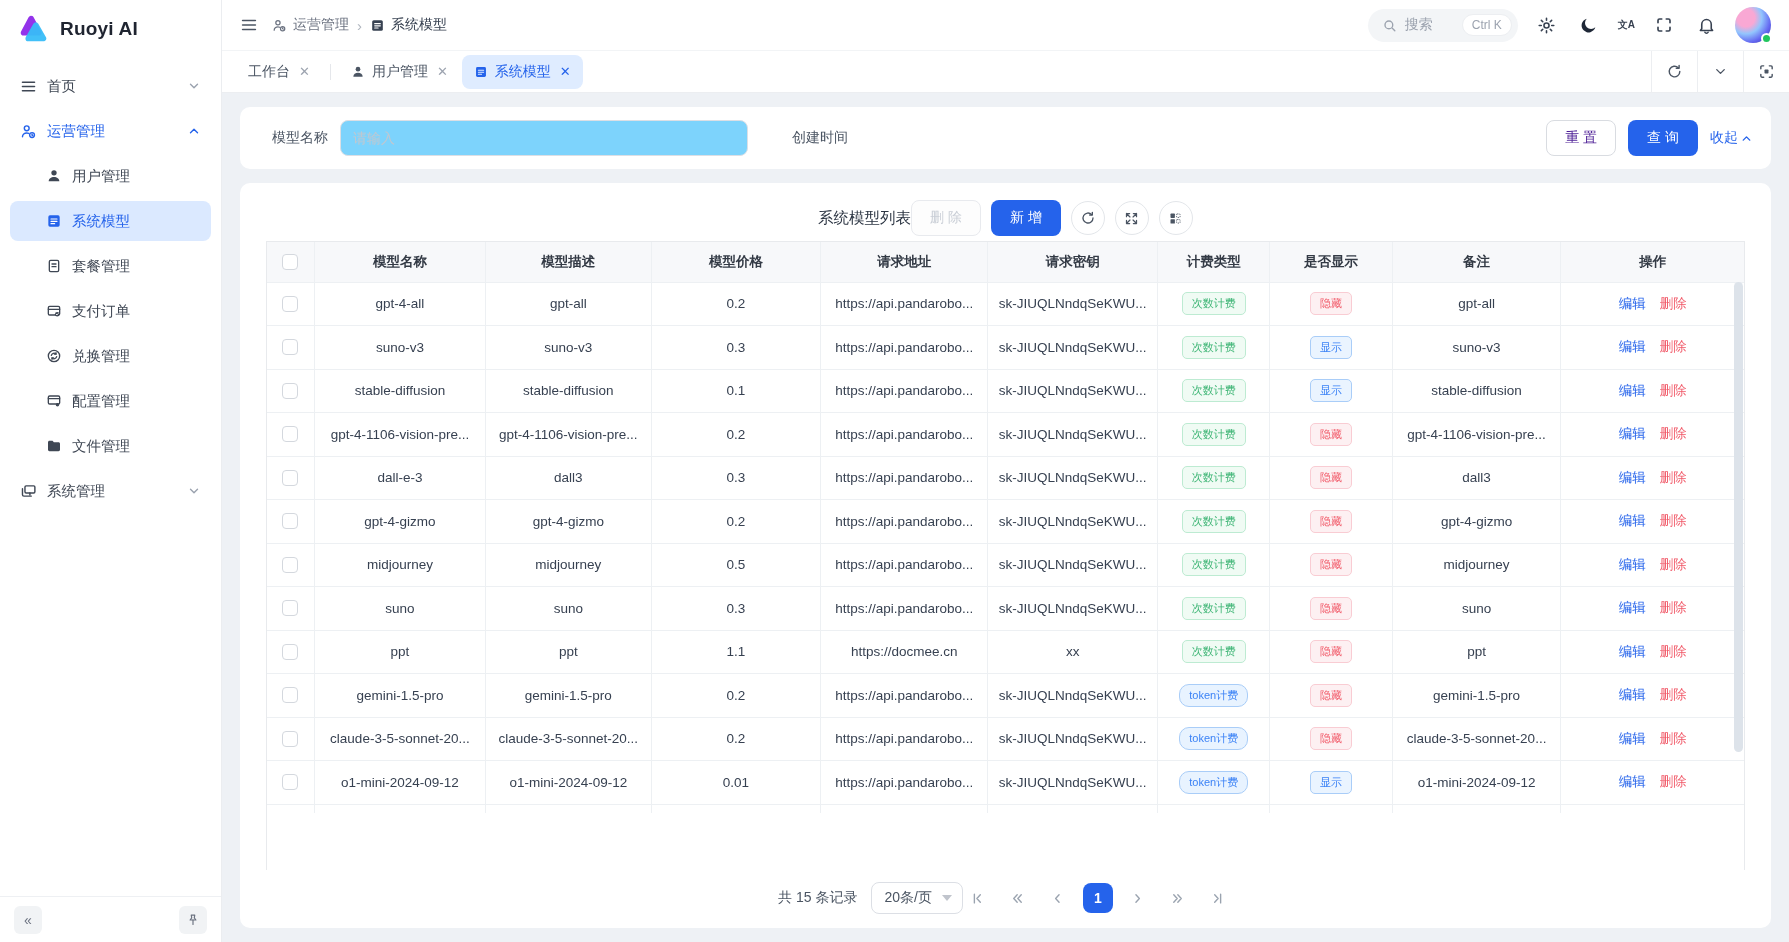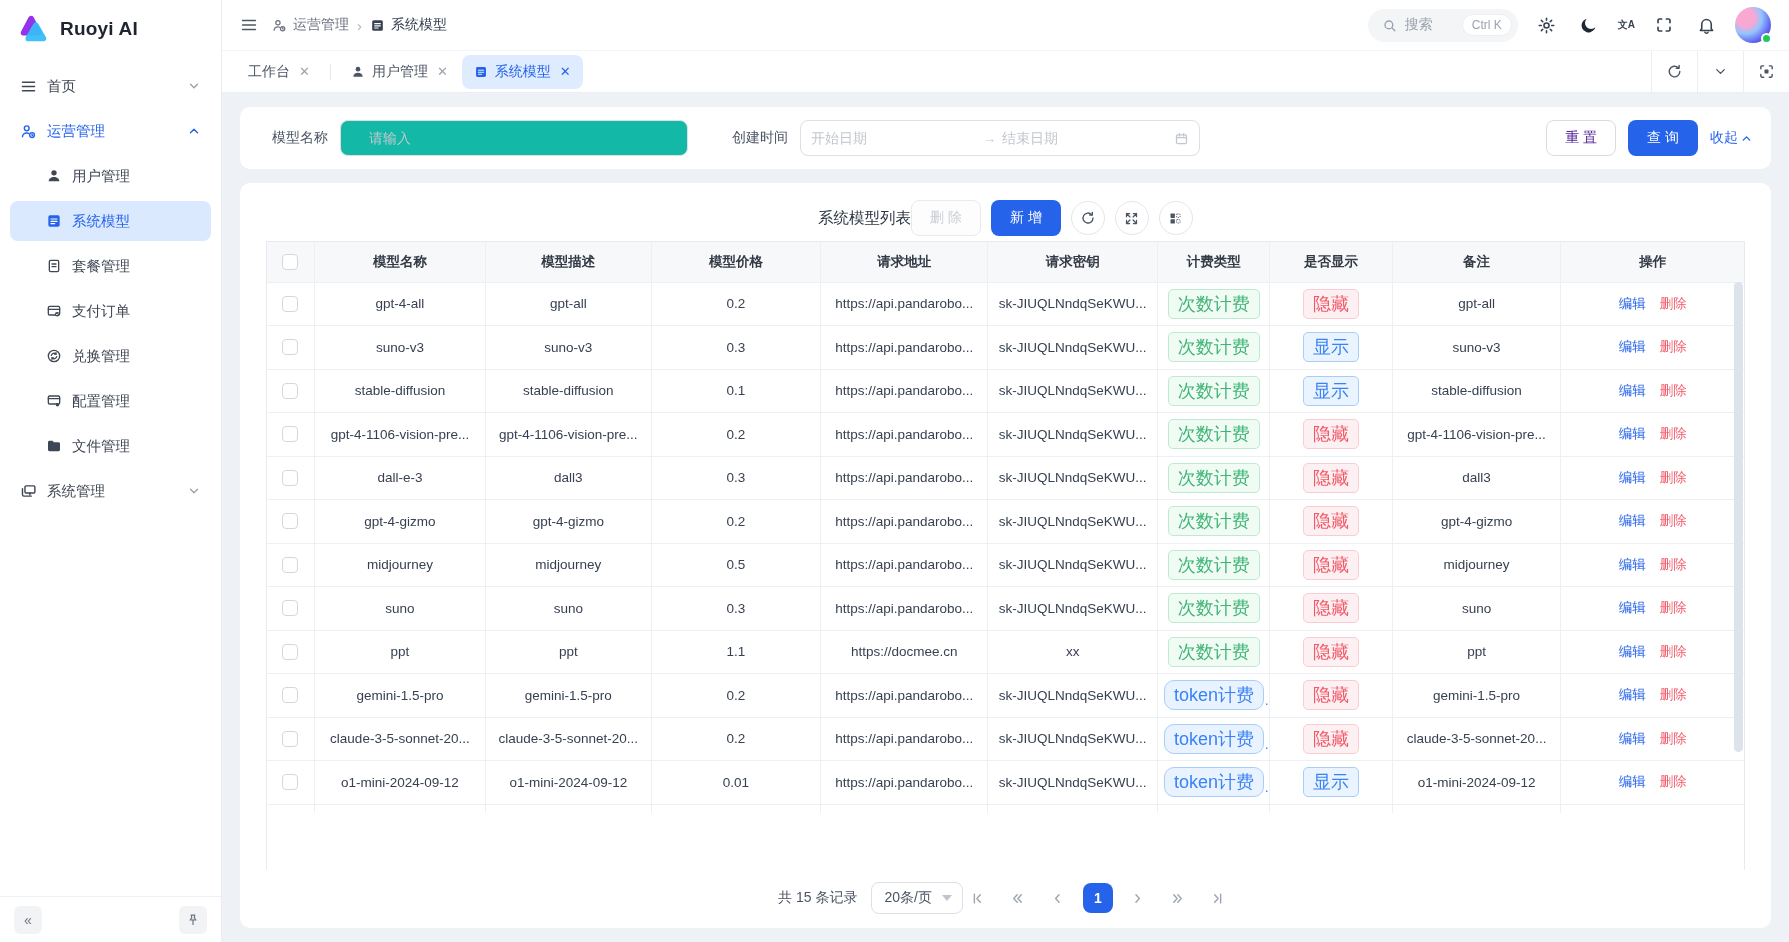--- a/index.html
+++ b/index.html
@@ -49,21 +49,21 @@
   .tab.active .x { color:#2563eb; }
   .tab-divider { width:1px; height:16px; background:#e5e7eb; margin:0 6px; }
   .tabbar-tools { display:flex; align-items:stretch; }
   .tabbar-tool { width:46px; display:flex; align-items:center; justify-content:center; border-left:1px solid #eceef1; color:#4b5563; cursor:pointer; }
 
   .content { flex:1; background:#eef1f5; padding:14px 18px; display:flex; flex-direction:column; overflow:hidden; }
 
   
   .filter-card { background:#fff; border-radius:10px; padding:13px 18px; display:flex; align-items:center; }
   .f-label { font-size:14px; color:#4b5563; margin:0 12px 0 14px; white-space:nowrap; }
-  .f-input { width:348px; height:36px; border:1px solid #dcdfe5; border-radius:8px; padding:0 28px; font-size:14px; color:#374151; outline:none; background:#14b8a6; }
+  .f-input { width:408px; height:36px; border:1px solid #dcdfe5; border-radius:8px; padding:0 12px; font-size:14px; color:#374151; outline:none; background:#7dd3fc; }
   .f-input::placeholder { color:#c2c7cf; }
   .date-range { width:400px; height:36px; border:1px solid #dcdfe5; border-radius:8px; display:flex; align-items:center; padding:0 10px; gap:6px; color:#c2c7cf; }
   .date-range input { border:none; outline:none; flex:1; font-size:14px; min-width:0; color:#374151; }
   .date-range input::placeholder { color:#c2c7cf; }
   .dr-arrow { color:#c2c7cf; font-size:13px; }
   .filter-actions { margin-left:auto; display:flex; align-items:center; gap:12px; }
   .btn { height:36px; border-radius:8px; font-size:14px; display:inline-flex; align-items:center; justify-content:center; cursor:pointer; border:1px solid transparent; padding:0 18px; white-space:nowrap; }
   .btn-plain { background:#fff; border-color:#d9dce1; color:#4c1d95; }
   .btn-primary { background:#2563eb; color:#fff; }
   .collapse-link { color:#2563eb; display:flex; align-items:center; gap:2px; cursor:pointer; font-size:14px; white-space:nowrap; }
@@ -77,21 +77,21 @@
   .circle-btn { width:34px; height:34px; border-radius:50%; border:1px solid #e3e6ea; background:#fff; color:#4b5563; display:flex; align-items:center; justify-content:center; cursor:pointer; }
 
   .table-wrap { flex:1; position:relative; overflow:hidden; border:1px solid #e8eaed; border-bottom:none; }
   table { width:100%; border-collapse:collapse; table-layout:fixed; }
   th, td { border-right:1px solid #edf0f3; border-bottom:1px solid #edf0f3; text-align:center; font-size:13.5px; color:#374151; overflow:hidden; white-space:nowrap; text-overflow:ellipsis; padding:0 6px; }
   th:last-child, td:last-child { border-right:none; }
   thead th { background:#f7f8fa; height:40px; font-weight:bold; color:#333a45; }
   tbody td { height:43.5px; background:#fff; }
   tr.partial td { height:9px; border-bottom:none; }
   .cb { display:inline-block; width:16px; height:16px; border:1px solid #d4d8de; border-radius:4px; background:#fff; vertical-align:middle; cursor:pointer; }
-  .badge { display:inline-block; font-size:18px; line-height:1; padding:5px 9px; border-radius:5px; }
+  .badge { display:inline-block; font-size:11px; line-height:1; padding:5px 9px; border-radius:5px; }
   .b-green { color:#3eb575; background:#f0fbf4; border:1px solid #bdebd2; }
   .b-red   { color:#f15968; background:#fdf0f2; border:1px solid #f9ccd3; }
   .b-lblue { color:#3b82f6; background:#eaf4ff; border:1px solid #a9cdf8; }
   .b-token { color:#3b82f6; background:#e8f3ff; border:1px solid #a9cdf8; border-radius:10px; }
   .lnk-edit { color:#2563eb; cursor:pointer; margin-right:14px; }
   .lnk-del { color:#f15968; cursor:pointer; }
   .vscroll { position:absolute; top:40px; right:1px; width:9px; bottom:0; }
   .vscroll .thumb { width:9px; height:80%; background:#dde3ea; border-radius:5px; }
 
   .table-footer { height:48px; display:flex; align-items:center; flex-shrink:0; padding-top:8px; }
@@ -361,29 +361,20 @@
         </span>
       </div>
     </div>
 
     <div class="content">
 
       <div class="filter-card">
         <span class="f-label" style="margin-left:14px">模型名称</span>
         <input class="f-input" placeholder="请输入" style="">
         <span class="f-label" style="margin-left:44px">创建时间</span>
-        <div class="date-range">
-          <input placeholder="开始日期" style="">
-          <span class="dr-arrow">→</span>
-          <input placeholder="结束日期" style="">
-          <svg width="15" height="15" viewBox="0 0 24 24" fill="none" stroke="#c2c7cf" stroke-width="2" stroke-linecap="round">
-              <rect x="4" y="6" width="16" height="14" rx="2"></rect>
-              <path d="M4 10.5h16M8.5 4v4M15.5 4v4"></path>
-            </svg>
-        </div>
         <div class="filter-actions">
           <button class="btn btn-plain">重 置</button>
           <button class="btn btn-primary">查 询</button>
           <span class="collapse-link">
             <span>收起</span>
             <svg width="13" height="13" viewBox="0 0 24 24" fill="none" stroke="currentColor" stroke-width="2.6" stroke-linecap="round" stroke-linejoin="round">
                 <path d="M6 15l6-6 6 6"></path>
               </svg>
           </span>
         </div>

